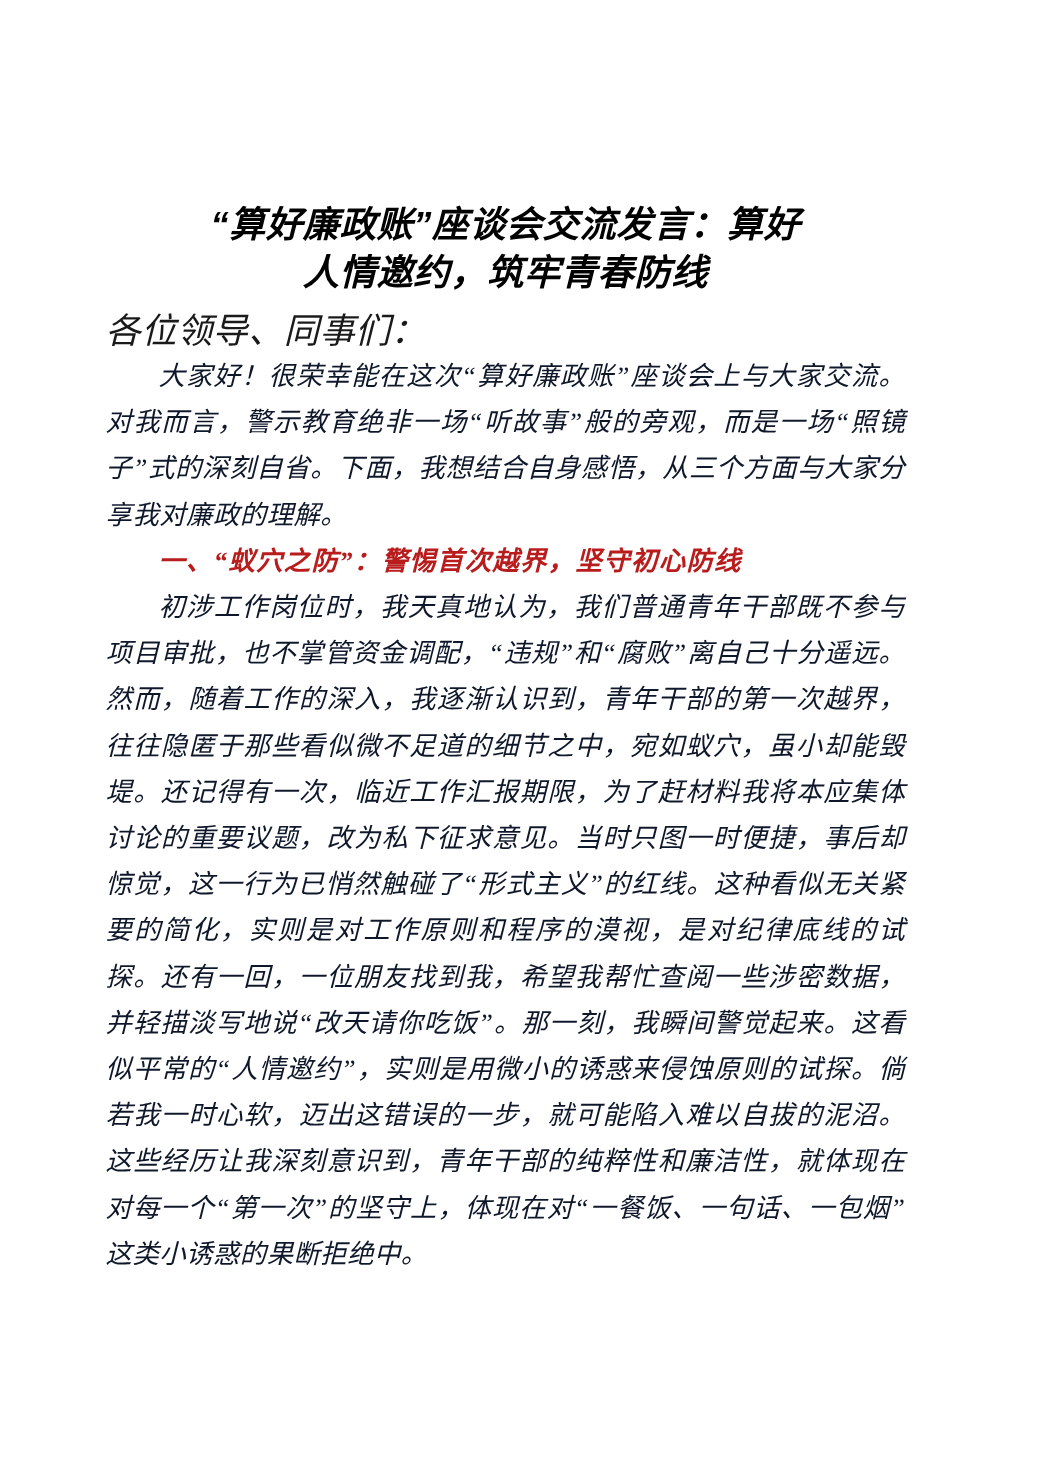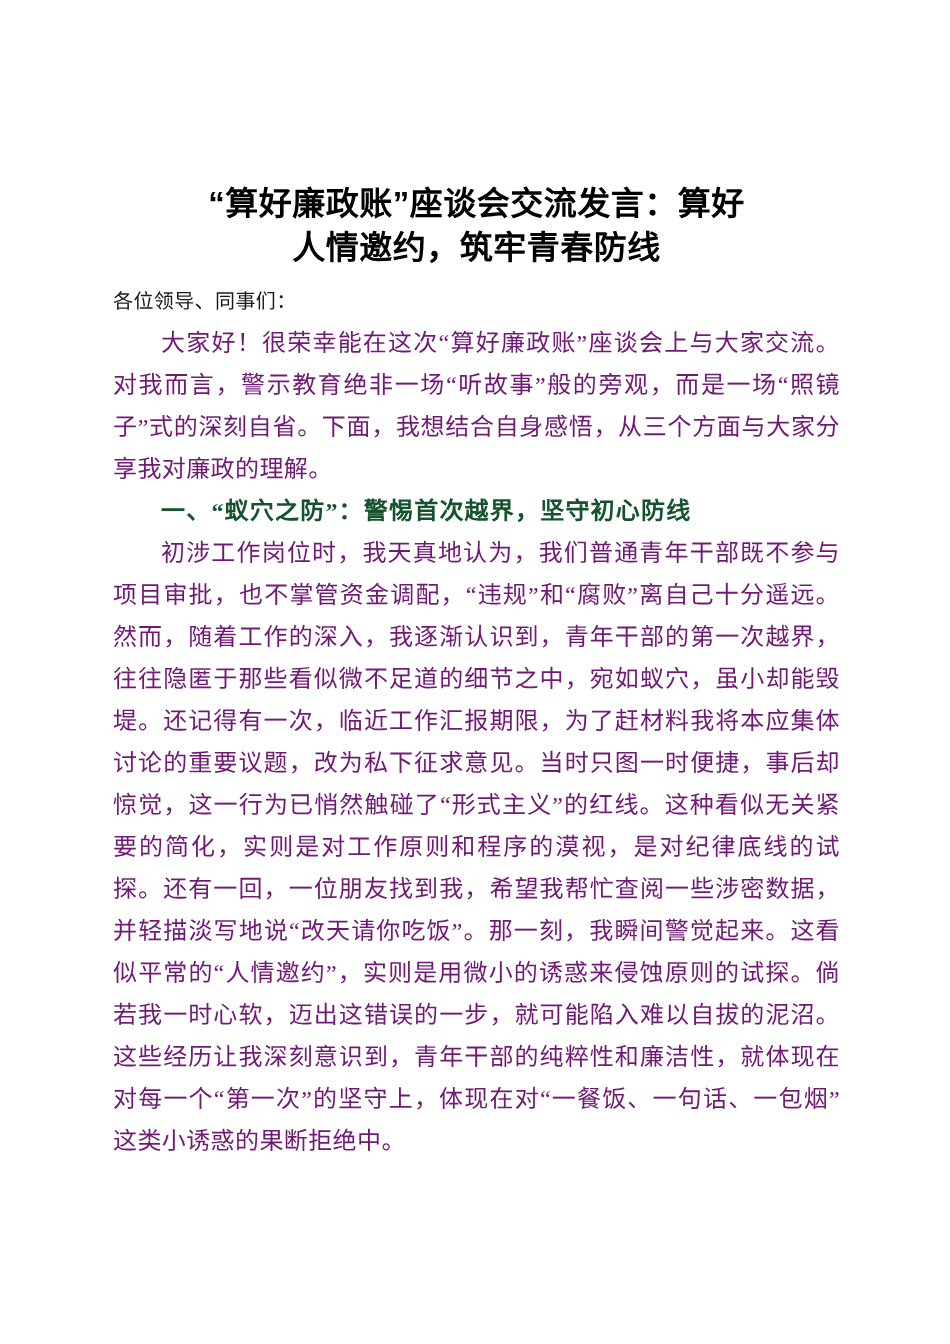--- a/index.html
+++ b/index.html
@@ -14,70 +14,71 @@
     width: 950px;
     height: 1344px;
     background: #ffffff;
     box-sizing: border-box;
     overflow: hidden;
     font-family: "Liberation Serif", "DejaVu Serif", serif;
   }
 
   .content {
     position: absolute;
-    left: 113px;
+    left: 96px;
     top: 182px;
     width: 727px;
+    font-style: italic;
   }
 
   
   .doc-title {
     font-family: "Liberation Sans", "DejaVu Sans", sans-serif;
     font-weight: bold;
     font-size: 33px;
     line-height: 44px;
     text-align: center;
     color: #000000;
     letter-spacing: 0.5px;
     margin: 0 0 10px 0;
     padding: 0;
     text-align-last: center;
   }
 
   
   .salutation {
     font-family: "Liberation Serif", "DejaVu Serif", serif;
-    font-size: 20px;
+    font-size: 32px;
     line-height: 42px;
     color: #1a1a1a;
     margin: 0;
     padding: 0;
     text-indent: 0;
     letter-spacing: 0.4px;
   }
 
   
   .section-heading {
     font-family: "Liberation Serif", "DejaVu Serif", serif;
     font-weight: bold;
     font-size: 24px;
     line-height: 42px;
-    color: #14532d;
+    color: #b91c1c;
     margin: 0;
     padding: 0;
     text-indent: 48px;
     letter-spacing: 1.2px;
   }
 
   
   .body-para {
     font-family: "Liberation Serif", "DejaVu Serif", serif;
     font-size: 24px;
     line-height: 42px;
-    color: #701a75;
+    color: #0f172a;
     margin: 0;
     padding: 0;
     text-indent: 48px;
     text-align: justify;
     text-align-last: left;
     letter-spacing: 0.4px;
     word-break: break-all;
   }
 
   .body-para.last-full {

